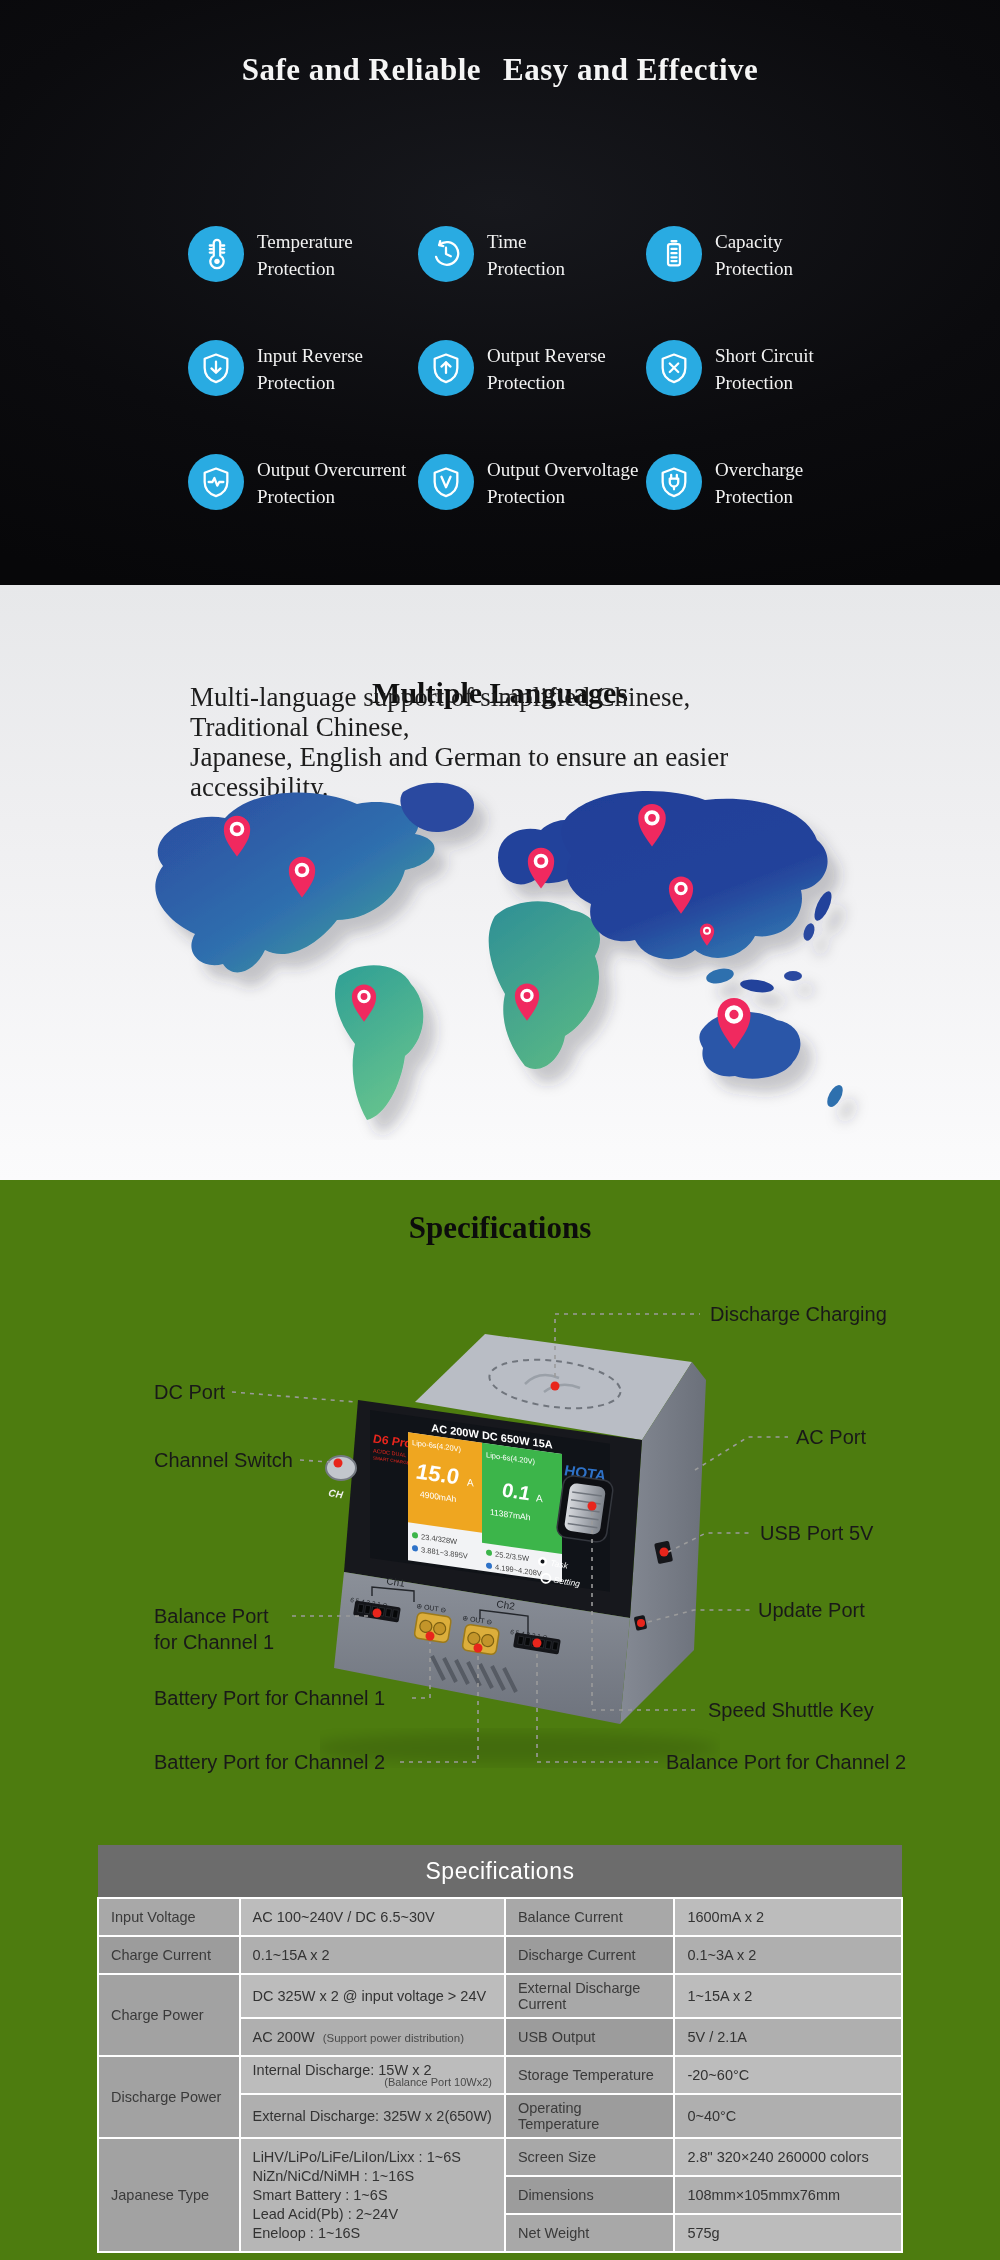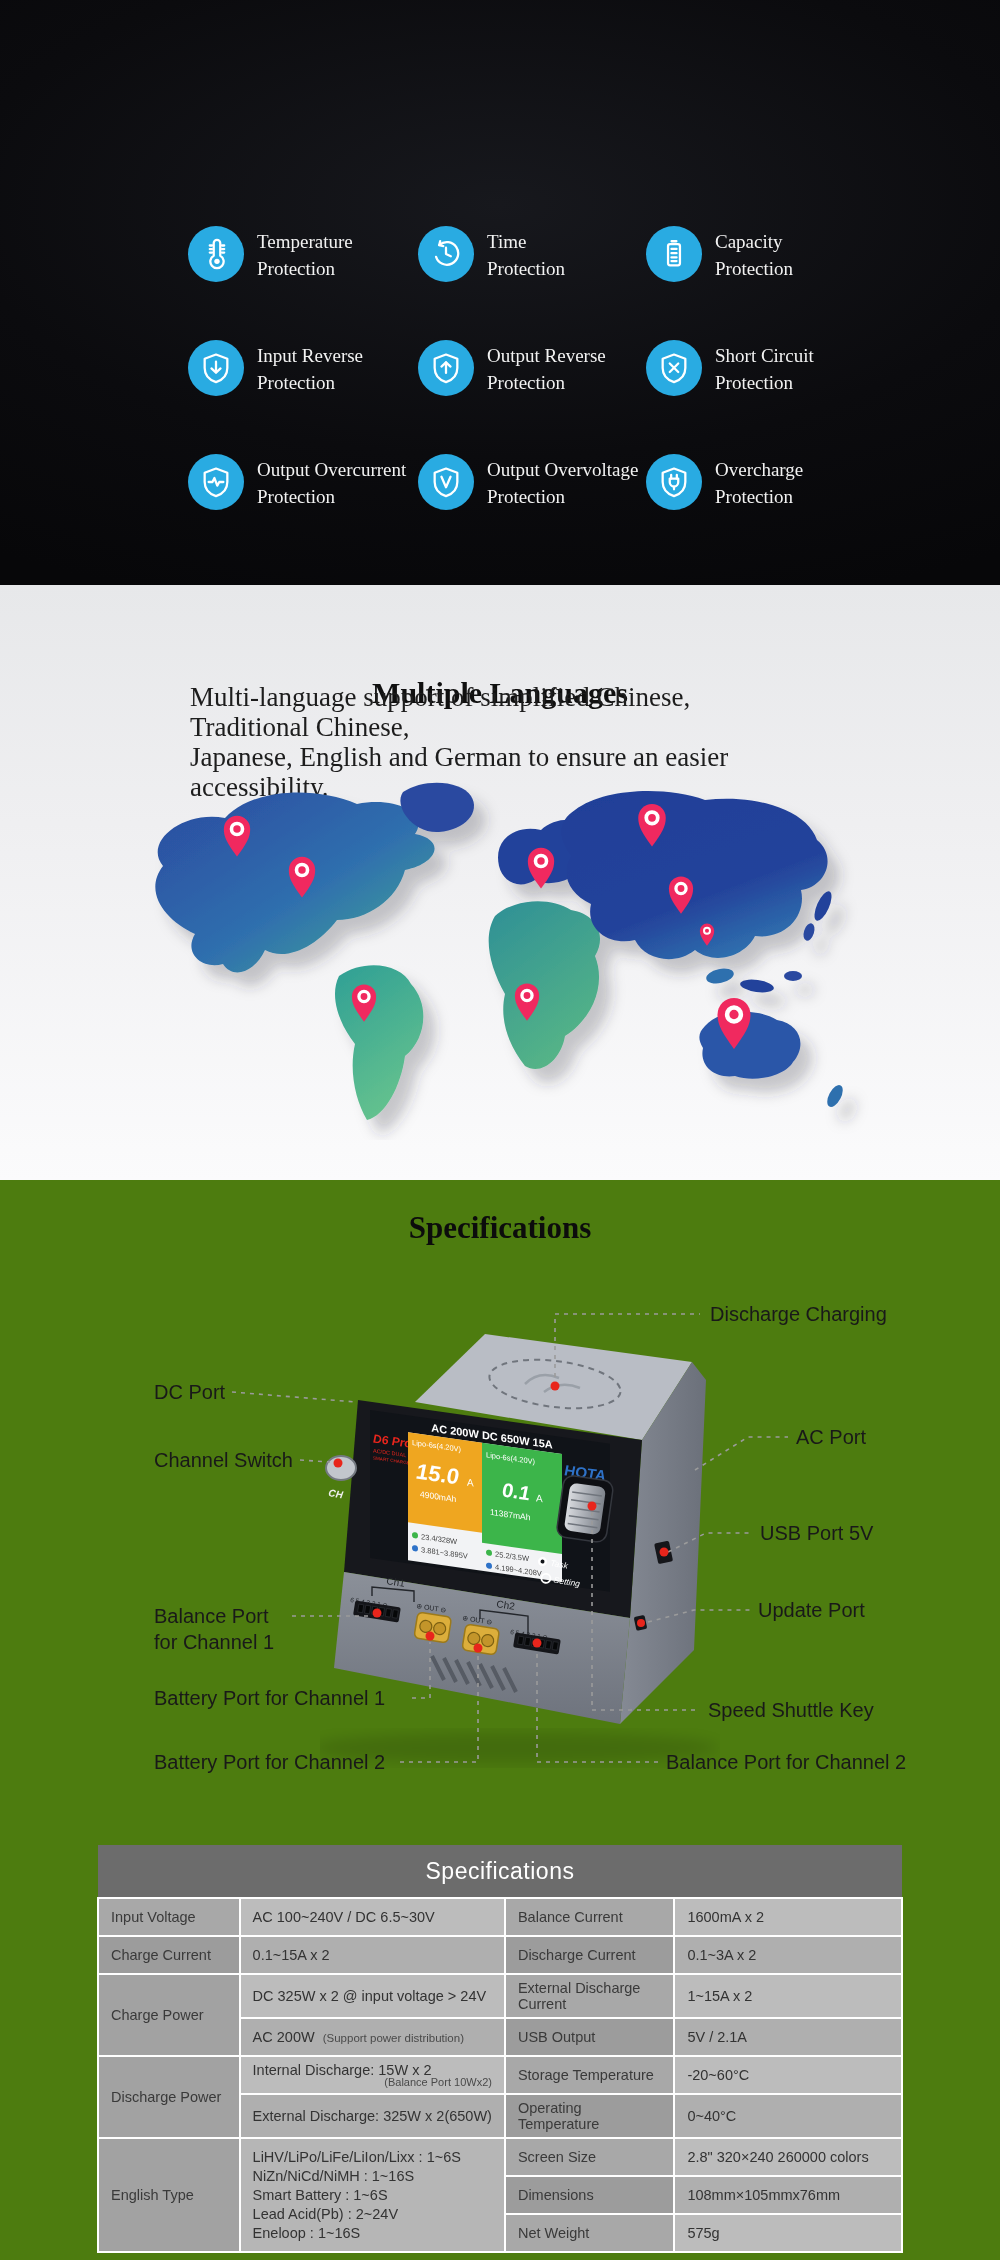--- a/index.html
+++ b/index.html
@@ -51,20 +51,23 @@
   td.multi{white-space:pre-line;line-height:19px;background:#b6b6b6;}
   .note{font-size:11.5px;color:#4a4a4a;}
   .note-block{display:block;text-align:right;font-size:11px;color:#4a4a4a;margin-top:-2px;}
 </style>
 </head>
 <body>
 
 <div id="page">
 
   <section id="sec-protect">
+    <div class="s1-title">
+      <span>Safe and Reliable</span><span class="gap"></span><span>Easy and Effective</span>
+    </div>
 
     <div class="feat-grid">
       <div class="feat">
         <div class="feat-circle">
           <svg viewBox="0 0 24 24">
               <path d="M10.4 4.3a2.3 2.3 0 0 1 4.6 0v8.9a4.7 4.7 0 1 1-4.6 0z"></path>
               <circle cx="12.7" cy="17.2" r="1.9" fill="#fff" stroke="none"></circle>
               <path d="M7.6 6h1.6M7.6 8.5h1.6M7.6 11h1.6M16.2 6h1.6M16.2 8.5h1.6M16.2 11h1.6"></path>
             </svg>
         </div>
@@ -472,21 +475,21 @@
         <td class="val val1"><span>Internal Discharge: 15W x 2</span><span class="note-block">(Balance Port 10Wx2)</span></td>
         <td class="lab lab1">Storage Temperature</td>
         <td class="val val1">-20~60°C</td>
       </tr>
       <tr class="even">
         <td class="val val1">External Discharge: 325W x 2(650W)</td>
         <td class="lab lab1">Operating Temperature</td>
         <td class="val val1">0~40°C</td>
       </tr>
       <tr class="odd">
-        <td class="span-lab" rowspan="3">English Type</td>
+        <td class="span-lab" rowspan="3">Japanese Type</td>
         <td class="multi" rowspan="3">LiHV/LiPo/LiFe/LiIon/Lixx : 1~6S
 NiZn/NiCd/NiMH : 1~16S
 Smart Battery : 1~6S
 Lead Acid(Pb) : 2~24V
 Eneloop : 1~16S</td>
         <td class="lab lab1">Screen Size</td>
         <td class="val val1">2.8" 320×240  260000 colors</td>
       </tr>
       <tr class="even">
         <td class="lab lab1">Dimensions</td>

